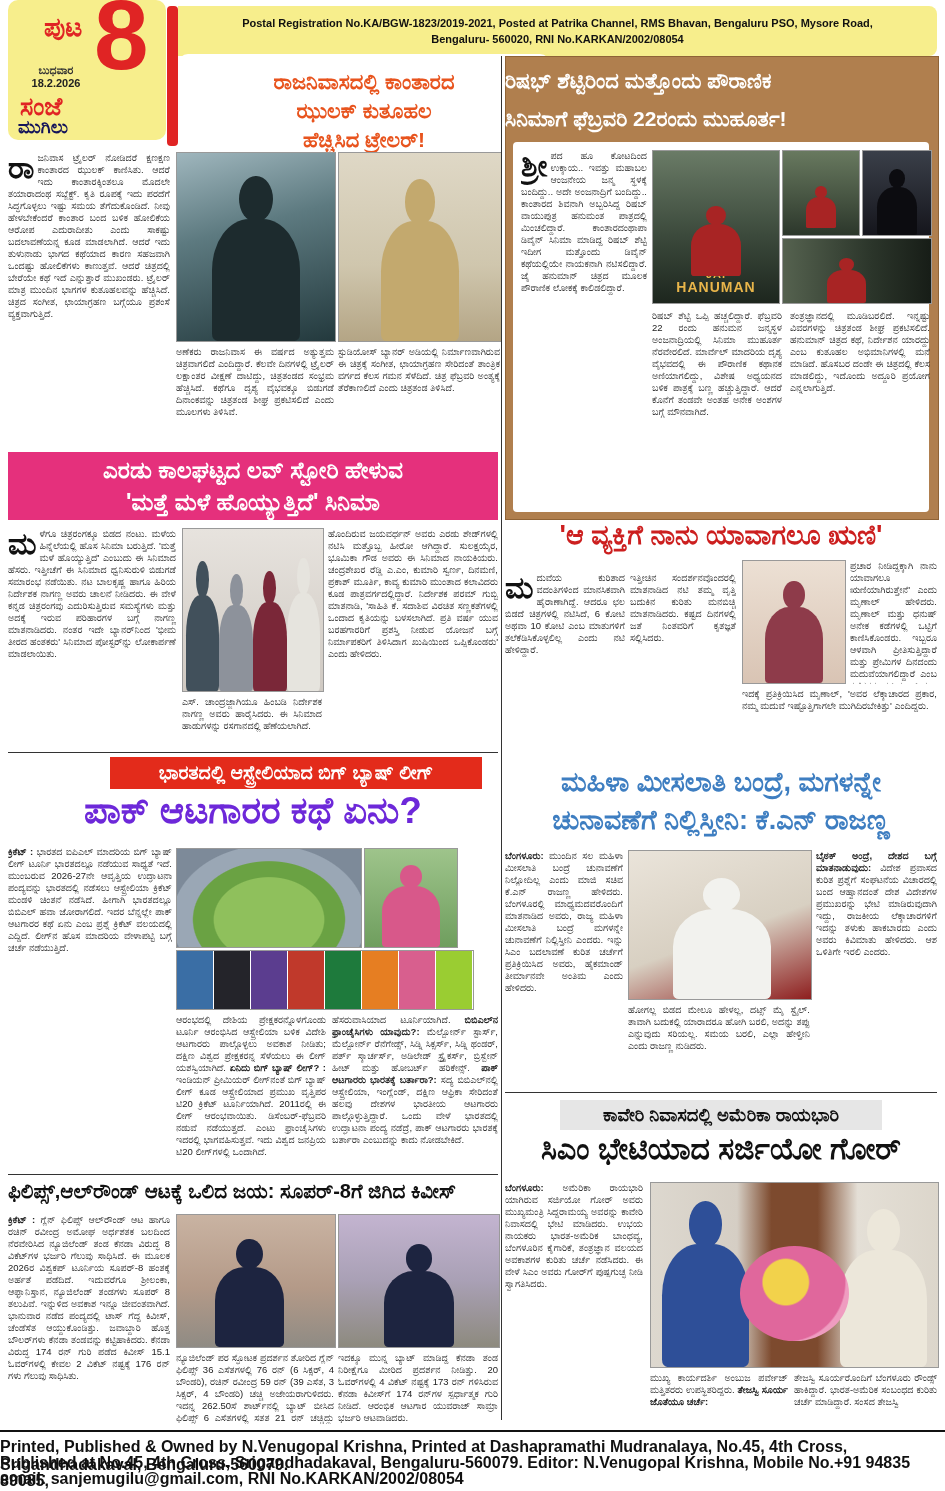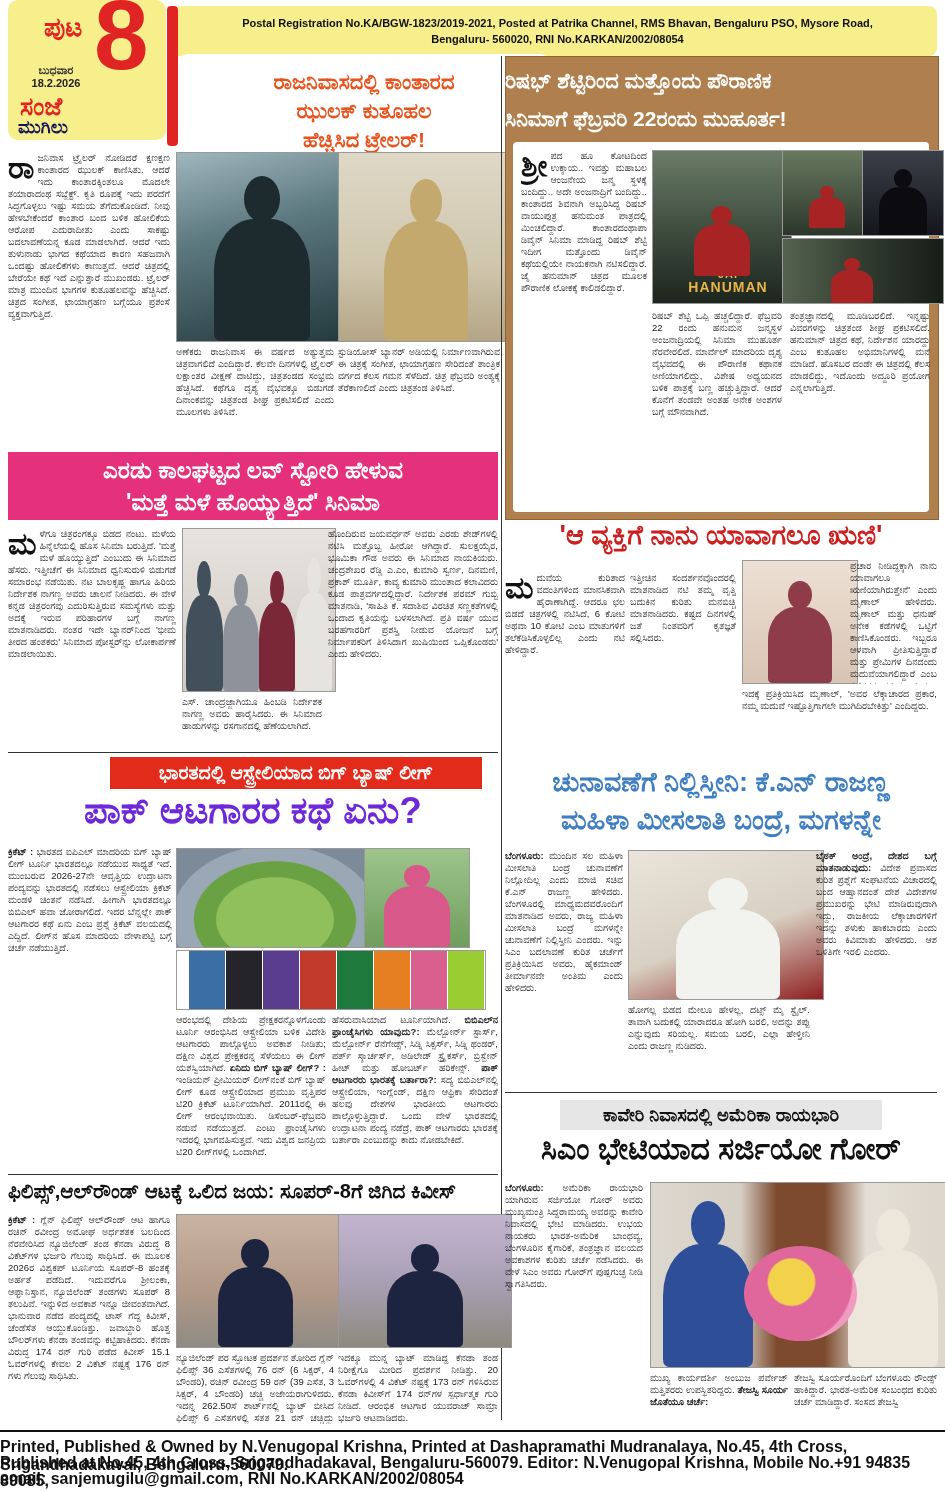--- a/index.html
+++ b/index.html
@@ -36,21 +36,21 @@
   .hlR div{font-size:27px;font-weight:bold;color:#3e7ec1;line-height:1.4;}
   .kickG{left:560px;top:1100px;width:322px;height:30px;background:#e6e6e6;color:#111;text-align:center;
          font-size:18px;font-weight:bold;line-height:30px;}
   .hlG{left:505px;top:1132px;width:432px;text-align:center;font-size:30px;font-weight:bold;color:#111;}
   
   .col{position:absolute;font-size:9.5px;line-height:1.26;text-align:justify;color:#222;overflow:hidden;}
   .col b{font-weight:bold;}
   .drop{float:left;font-size:30px;line-height:.9;font-weight:bold;margin:2px 3px 0 0;color:#111;}
   .rules{position:absolute;background:#333;}
   
-  .ph{position:absolute;overflow:hidden;border:1px solid #999;padding-left:12px;}
+  .ph{position:absolute;overflow:hidden;border:1px solid #999;}
   .sil{position:absolute;}
   .sil::after{content:"";position:absolute;left:0;right:0;bottom:0;top:26%;background:currentColor;border-radius:42% 42% 6% 6%;}
   .sil::before{content:"";position:absolute;top:0;left:31%;width:38%;height:28%;border-radius:50%;background:currentColor;}
   .poster{display:flex;flex-direction:column;justify-content:flex-end;align-items:center;}
   .poster .pt{font-weight:bold;color:#e8b54a;letter-spacing:1px;line-height:1.1;text-align:center;}
   .tile{flex:1;border-right:1px solid #fff;}
   .strip{display:flex;}
   .footer-line{left:0px;top:1430px;width:945px;height:2px;background:#111;}
   .foot{width:945px;text-align:left;font-size:16px;font-weight:bold;color:#111;}
 </style>
@@ -205,22 +205,22 @@
     <span class="sil" style="left:28%;bottom:0;width:44%;height:78%;color:#1d2440;"></span>
   </div>
   <div class="col" style="left:176px;top:1352px;width:158px;height:72px;">
     <span>ನ್ಯೂಜಿಲೆಂಡ್ ಪರ ಸ್ಫೋಟಕ ಪ್ರದರ್ಶನ ತೋರಿದ ಗ್ಲೆನ್ ಫಿಲಿಪ್ಸ್ 36 ಎಸೆತಗಳಲ್ಲಿ 76 ರನ್ (6 ಸಿಕ್ಸರ್, 4 ಬೌಂಡರಿ), ರಚಿನ್ ರವೀಂದ್ರ 59 ರನ್ (39 ಎಸೆತ, 3 ಸಿಕ್ಸರ್, 4 ಬೌಂಡರಿ) ಚಚ್ಚಿ ಅಜೇಯರಾಗುಳಿದರು. ಇದನ್ನ 262.50ಸೆ ಶಾರ್ಟ್‌ನಲ್ಲಿ ಬ್ಯಾಟ್ ಬೀಸಿದ ಫಿಲಿಪ್ಸ್ 6 ಎಸೆತಗಳಲ್ಲಿ ಸತತ 21 ರನ್ ಚಚ್ಚಿದ್ದು ವಿಶೇಷ.</span>
   </div>
   <div class="col" style="left:338px;top:1352px;width:160px;height:72px;">
     <span>ಇದಕ್ಕೂ ಮುನ್ನ ಬ್ಯಾಟ್ ಮಾಡಿದ್ದ ಕೆನಡಾ ತಂಡ ನಿರೀಕ್ಷೆಗೂ ಮೀರಿದ ಪ್ರದರ್ಶನ ನೀಡಿತ್ತು. 20 ಓವರ್‌ಗಳಲ್ಲಿ 4 ವಿಕೆಟ್ ನಷ್ಟಕ್ಕೆ 173 ರನ್ ಗಳಿಸಿರುವ ಕೆನಡಾ ಕಿವೀಸ್‌ಗೆ 174 ರನ್‌ಗಳ ಸ್ಪರ್ಧಾತ್ಮಕ ಗುರಿ ನೀಡಿದೆ. ಆರಂಭಿಕ ಆಟಗಾರ ಯುವರಾಜ್ ಸಾಮ್ರಾ ಭರ್ಜರಿ ಆಟವಾಡಿದರು.</span>
   </div>
 
   <div class="abs hlR">
+    <div>ಮಹಿಳಾ ಮೀಸಲಾತಿ ಬಂದ್ರೆ, ಮಗಳನ್ನೇ</div>
     <div>ಚುನಾವಣೆಗೆ ನಿಲ್ಲಿಸ್ತೀನಿ: ಕೆ.ಎನ್ ರಾಜಣ್ಣ</div>
-    <div>ಮಹಿಳಾ ಮೀಸಲಾತಿ ಬಂದ್ರೆ, ಮಗಳನ್ನೇ</div>
   </div>
   <div class="col" style="left:505px;top:850px;width:118px;height:236px;">
     <b>ಬೆಂಗಳೂರು: </b><span>ಮುಂದಿನ ಸಲ ಮಹಿಳಾ ಮೀಸಲಾತಿ ಬಂದ್ರೆ ಚುನಾವಣೆಗೆ ನಿಲ್ಲೋದಿಲ್ಲ ಎಂದು ಮಾಜಿ ಸಚಿವ ಕೆ.ಎನ್ ರಾಜಣ್ಣ ಹೇಳಿದರು. ಬೆಂಗಳೂರಲ್ಲಿ ಮಾಧ್ಯಮದವರೊಂದಿಗೆ ಮಾತನಾಡಿದ ಅವರು, ರಾಜ್ಯ ಮಹಿಳಾ ಮೀಸಲಾತಿ ಬಂದ್ರೆ ಮಗಳನ್ನೇ ಚುನಾವಣೆಗೆ ನಿಲ್ಲಿಸ್ತೀನಿ ಎಂದರು. ಇನ್ನು ಸಿಎಂ ಬದಲಾವಣೆ ಕುರಿತ ಚರ್ಚೆಗೆ ಪ್ರತಿಕ್ರಿಯಿಸಿದ ಅವರು, ಹೈಕಮಾಂಡ್ ತೀರ್ಮಾನವೇ ಅಂತಿಮ ಎಂದು ಹೇಳಿದರು.</span>
   </div>
   <div class="ph" style="left:628px;top:850px;width:182px;height:148px;background:linear-gradient(160deg,#eae4da 0%,#d8d0c2 55%,#8e1f1f 100%);">
     <span class="sil" style="left:24%;bottom:0;width:54%;height:82%;color:#f2f2ee;"></span>
   </div>
   <div class="col" style="left:628px;top:1004px;width:182px;height:82px;">
     <span>ಹೋಗಲ್ಲ ಬಿಡದ ಮೇಲೂ ಹೇಳಲ್ಲ, ದಟ್ಸ್ ಮೈ ಸ್ಟೈಲ್. ತಾವಾಗಿ ಬದುಕಲ್ಲಿ ಯಾರಾದರೂ ಹೋಗಿ ಬರಲಿ, ಅದನ್ನು ತಪ್ಪು ಎನ್ನುವುದು ಸರಿಯಲ್ಲ. ಸಮಯ ಬರಲಿ, ಎಲ್ಲಾ ಹೇಳ್ತೀನಿ ಎಂದು ರಾಜಣ್ಣ ನುಡಿದರು.</span>
   </div>

